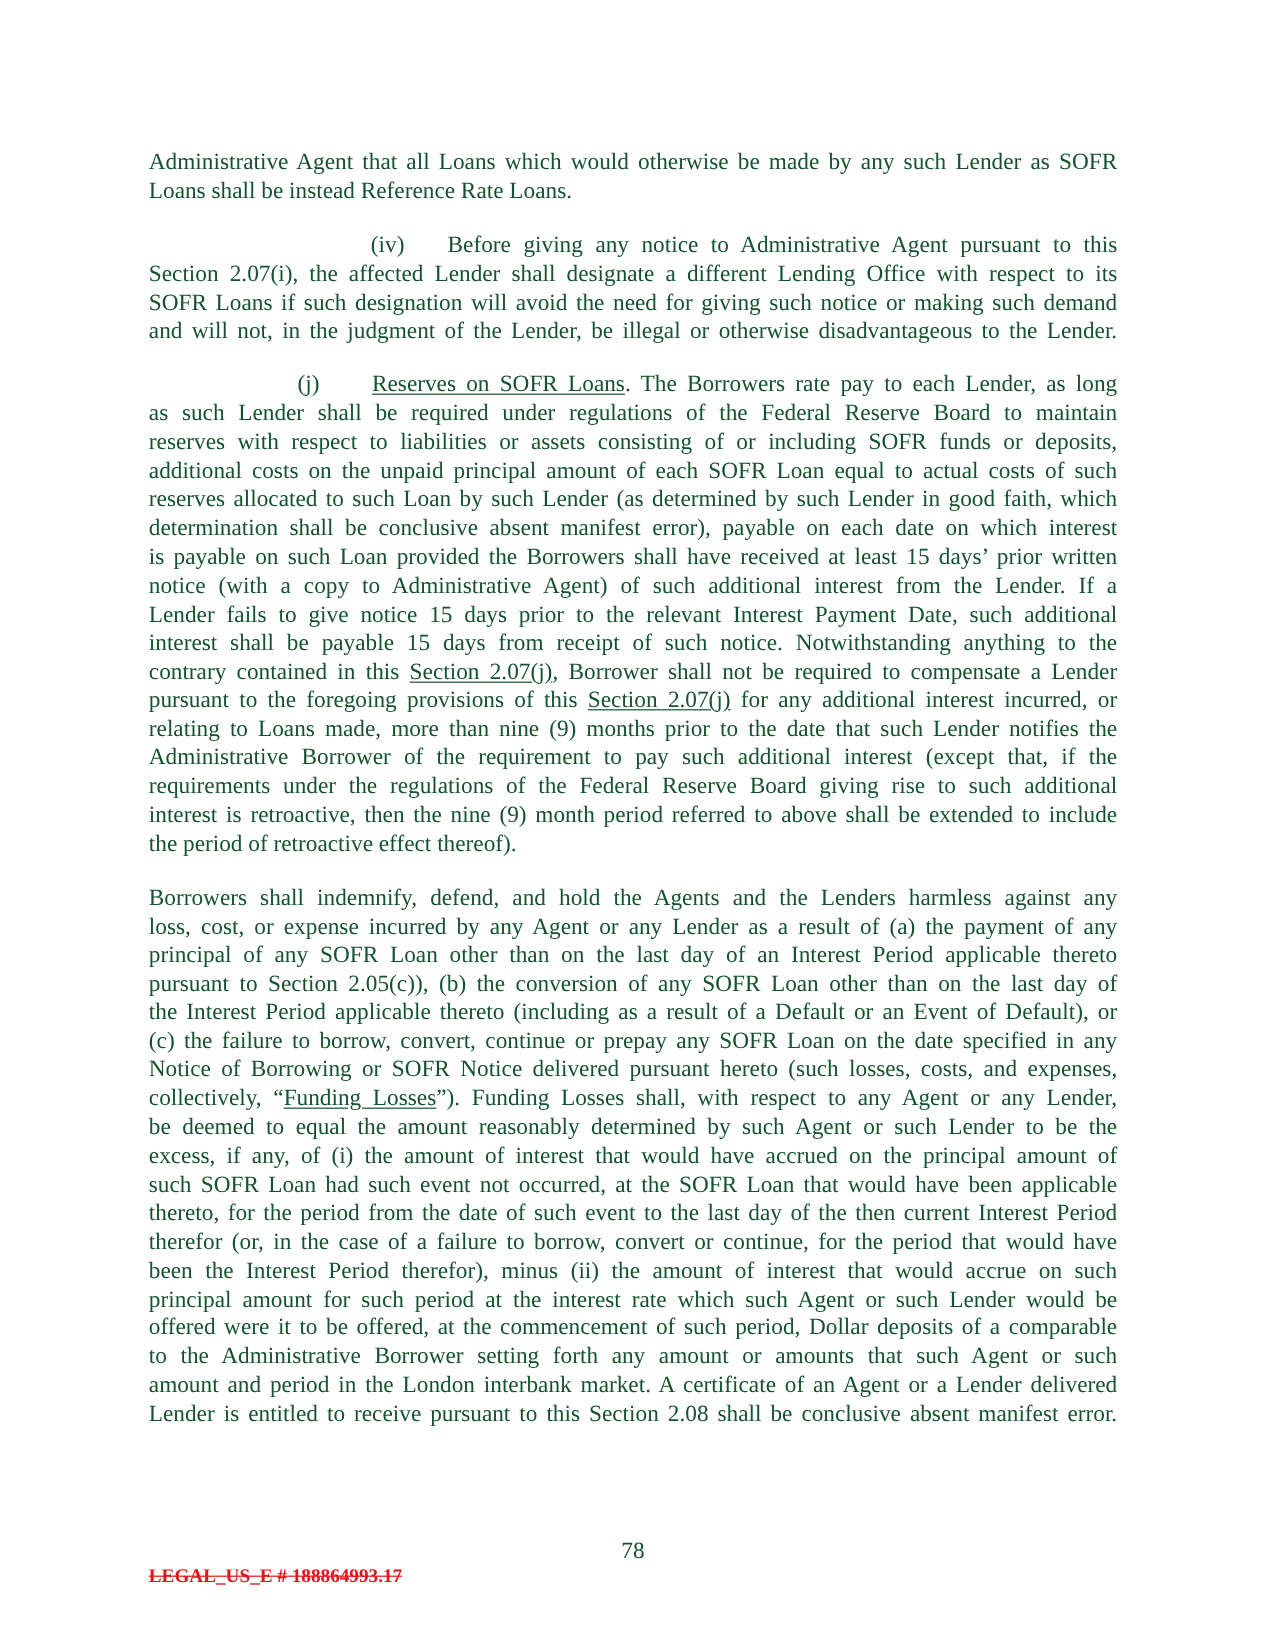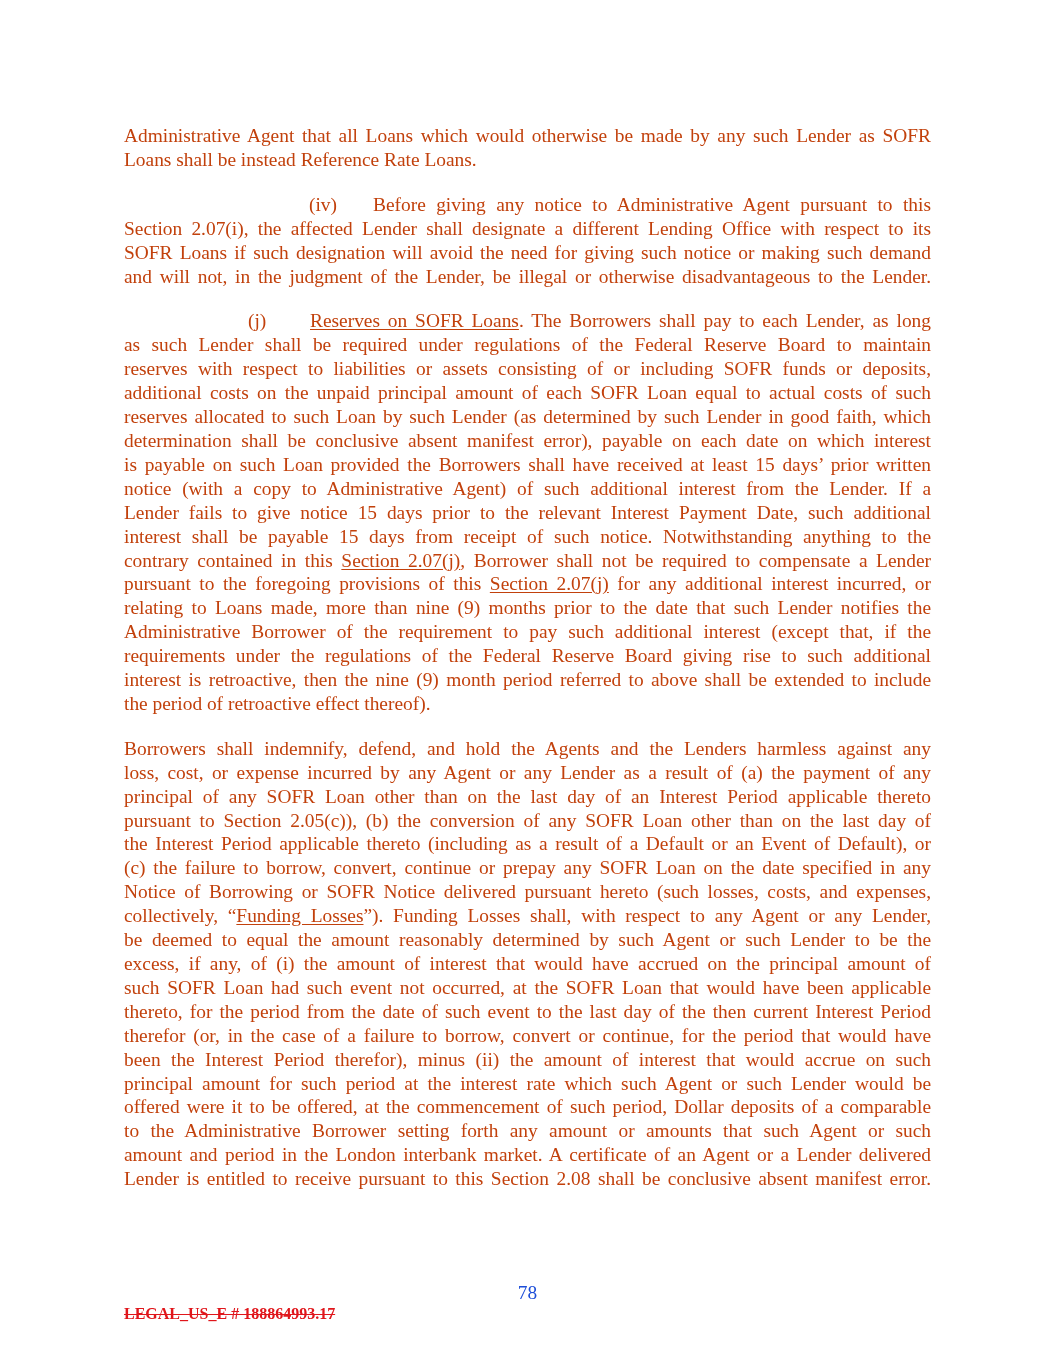--- a/index.html
+++ b/index.html
@@ -1,31 +1,31 @@
 <!DOCTYPE html>
 <html><head>
 <meta charset="utf-8">
 <style>
   html, body { margin: 0; padding: 0; background: #ffffff; }
   body { width: 1055px; height: 1365px; position: relative; overflow: hidden; }
   .page {
     position: absolute; left: 124px; top: 124px; width: 807px;
     font-family: "Liberation Serif", serif; font-size: 19.4px; line-height: 23.9px;
-    color: #c2410c; text-align: justify;
+    color: #14532d; text-align: justify;
   }
   .para { margin: 0 0 21px 0; }
   .line { display: block; text-align: justify; text-align-last: justify; white-space: nowrap; }
   .line.last { text-align-last: left; }
   .u { text-decoration: underline; text-underline-offset: 2px; margin-top: 36px; }
   .num-iv { display: inline-block; width: 64px; padding-left: 185px; }
   .num-j { display: inline-block; width: 62px; padding-left: 124px; }
   .sec-ind { display: inline-block; padding-left: 124px; }
   .page-number {
     position: absolute; top: 1282px; left: 0; width: 1055px; text-align: center;
-    font-family: "Liberation Serif", serif; font-size: 19.4px; color: #1d4ed8;
+    font-family: "Liberation Serif", serif; font-size: 19.4px; color: #14532d;
   }
   .footer-id {
     position: absolute; top: 1305px; left: 124px;
     font-family: "Liberation Serif", serif; font-size: 16px; font-weight: bold;
     color: #e0161b; text-decoration: line-through;
   }
 </style>
 </head>
 <body>
 
@@ -37,21 +37,21 @@
   </div>
 
   <div class="para">
     <span class="line"><span class="num-iv">(iv)</span><span>Before giving any notice to Administrative Agent pursuant to this</span></span>
     <span class="line">Section 2.07(i), the affected Lender shall designate a different Lending Office with respect to its</span>
     <span class="line">SOFR Loans if such designation will avoid the need for giving such notice or making such demand</span>
     <span class="line">and will not, in the judgment of the Lender, be illegal or otherwise disadvantageous to the Lender.</span>
   </div>
 
   <div class="para">
-    <span class="line"><span class="num-j">(j)</span><span class="u">Reserves on SOFR Loans</span><span>.  The Borrowers shall pay to each Lender, as long</span></span>
+    <span class="line"><span class="num-j">(j)</span><span class="u">Reserves on SOFR Loans</span><span>.  The Borrowers rate pay to each Lender, as long</span></span>
     <span class="line">as such Lender shall be required under regulations of the Federal Reserve Board to maintain</span>
     <span class="line">reserves with respect to liabilities or assets consisting of or including SOFR funds or deposits,</span>
     <span class="line">additional costs on the unpaid principal amount of each SOFR Loan equal to actual costs of such</span>
     <span class="line">reserves allocated to such Loan by such Lender (as determined by such Lender in good faith, which</span>
     <span class="line">determination shall be conclusive absent manifest error), payable on each date on which interest</span>
     <span class="line">is payable on such Loan provided the Borrowers shall have received at least 15 days’ prior written</span>
     <span class="line">notice (with a copy to Administrative Agent) of such additional interest from the Lender.  If a</span>
     <span class="line">Lender fails to give notice 15 days prior to the relevant Interest Payment Date, such additional</span>
     <span class="line">interest shall be payable 15 days from receipt of such notice.  Notwithstanding anything to the</span>
     <span class="line"><span>contrary contained in this </span><span class="u">Section 2.07(j)</span><span>, Borrower shall not be required to compensate a Lender</span></span>

